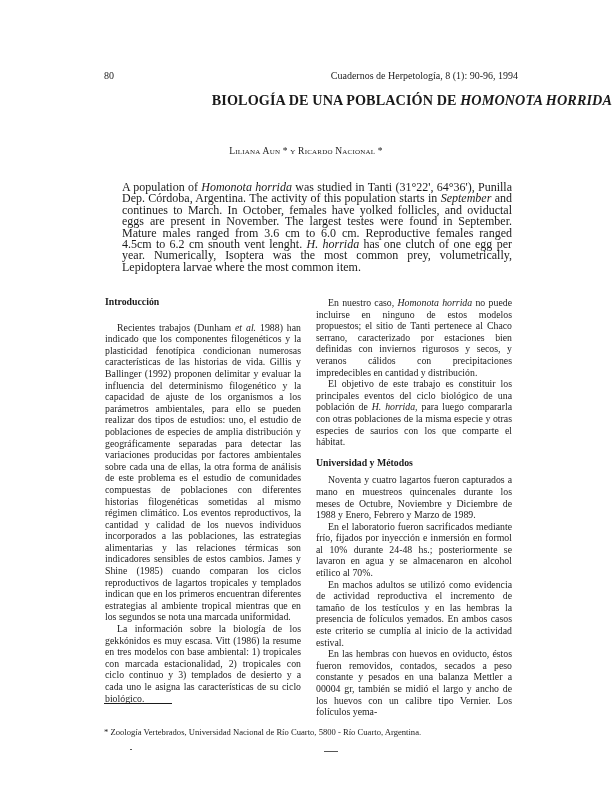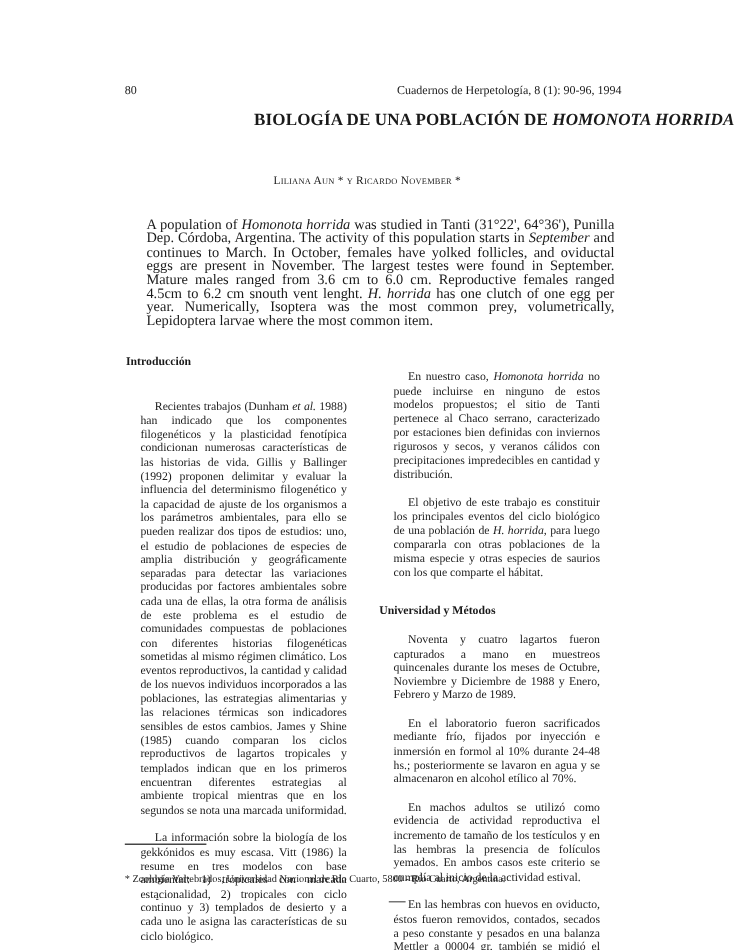--- a/index.html
+++ b/index.html
@@ -7,39 +7,39 @@
          font-family:"Liberation Serif","DejaVu Serif",serif; color:#1a1a1a; }
   .abs { position:absolute; }
   .pagenum { left:104px; top:70px; font-size:10px; }
   .journal { right:94px; top:70px; font-size:10px; }
   .title { left:0; width:612px; top:92px; text-align:right; font-weight:bold; font-size:14.2px; letter-spacing:0.1px; }
   .authors { left:0; width:612px; top:146px; text-align:center; font-size:9.5px; font-variant:small-caps; letter-spacing:0.2px; }
   .abstract { left:122px; width:390px; top:182px; font-size:12px; line-height:11.4px; text-align:justify; }
   .col { width:196px; font-size:9.8px; line-height:11.6px; text-align:justify; hyphens:manual; }
   .col.left { left:105px; top:296px; }
   .col.right { left:316px; top:297px; }
-  .col p { margin:12px; text-indent:12px; }
+  .col p { margin:0; text-indent:12px; }
   .col h2 { margin:0; font-size:9.8px; font-weight:bold; text-align:left; line-height:11.6px; }
   .col .gap { height:14px; }
   .col .gap-s { height:3px; }
   .fn-rule { left:104px; top:703px; width:68px; height:1px; background:#1a1a1a; }
   .footnote { left:104px; top:694px; font-size:8.6px;margin-top:33px; }
   .mark1 { left:130px; top:749px; width:2px; height:1px; background:#555; }
   .mark2 { left:324px; top:751px; width:14px; height:1px; background:#555; }
   i { font-style:italic; }
 </style>
 </head>
 <body>
 
 <div class="abs pagenum">80</div>
 <div class="abs journal">Cuadernos de Herpetología, 8 (1): 90-96, 1994</div>
 
 <div class="abs title"><span>BIOLOGÍA DE UNA POBLACIÓN DE </span><i>HOMONOTA HORRIDA</i></div>
 
-<div class="abs authors">Liliana Aun * y Ricardo November *</div>
+<div class="abs authors">Liliana Aun * y Ricardo Nacional *</div>
 
 <div class="abs abstract"><span>A population of </span><i>Homonota horrida</i><span> was studied in Tanti (31°22', 64°36'), Punilla Dep. Córdoba, Argentina. The activity of this population starts in </span><i>September</i><span> and continues to March. In October, females have yolked follicles, and oviductal eggs are present in November. The largest  testes were found in September. Mature males ranged from 3.6 cm to 6.0 cm. Reproductive females ranged 4.5cm to 6.2 cm snouth vent lenght. </span><i>H. horrida</i><span> has one clutch of one egg per year. Numerically, Isoptera was the most common prey, volumetrically, Lepidoptera larvae where the most common item.</span></div>
 
 <div class="abs col left">
   <h2>Introducción</h2>
   <div class="gap"></div>
   <p><span>Recientes trabajos (Dunham </span><i>et al.</i><span> 1988) han indicado que los componentes filogenéticos y la plasticidad fenotípica condicionan numerosas características de las historias de vida. Gillis y Ballinger (1992) proponen delimitar y evaluar la influencia del determinismo filogenético y la capacidad de ajuste de los organismos a los parámetros ambientales, para ello se pueden realizar dos tipos de estudios: uno, el estudio de poblaciones de especies de amplia distribución y geográficamente separadas para detectar las variaciones producidas por factores ambientales sobre cada una de ellas, la otra forma de análisis de este problema es el estudio de comunidades compuestas de poblaciones con diferentes historias filogenéticas sometidas al mismo régimen climático. Los eventos reproductivos, la cantidad y calidad de los nuevos  individuos incorporados a las poblaciones, las estrategias alimentarias y las relaciones térmicas son indicadores sensibles de estos cambios. James y Shine (1985) cuando comparan los  ciclos reproductivos de lagartos tropicales y templados indican que en los primeros encuentran diferentes  estrategias al ambiente tropical mientras que en los segundos se nota una marcada uniformidad.</span></p>
   <p>La información sobre la biología de los gekkónidos es muy escasa. Vitt (1986) la resume en tres modelos con base ambiental: 1) tropicales con marcada estacionalidad, 2) tropicales con ciclo continuo y 3) templados de desierto y a cada uno le asigna las características de su ciclo biológico.</p>
 </div>
 

